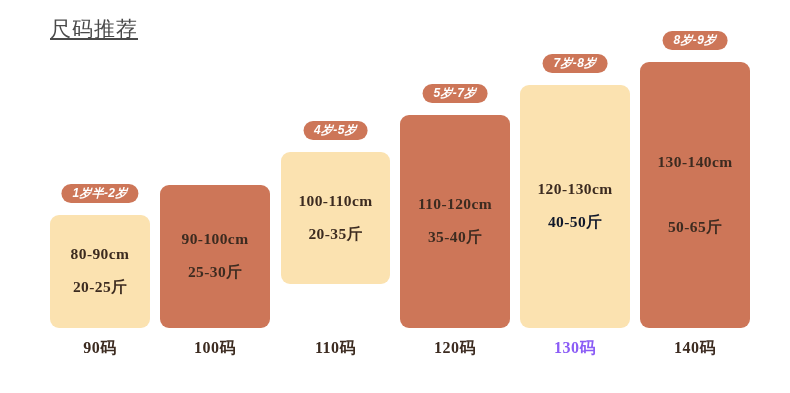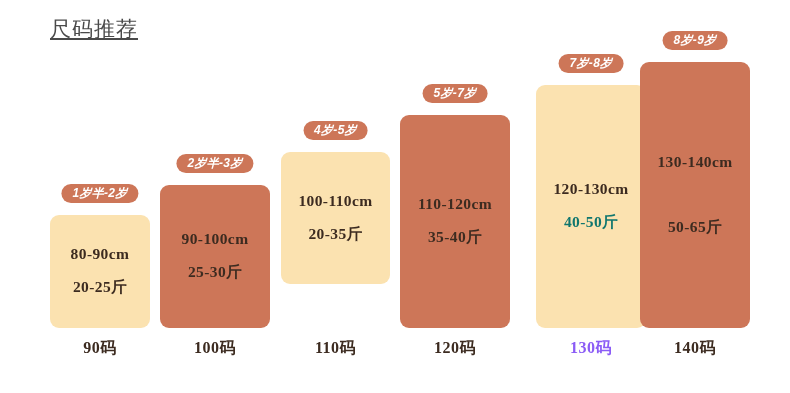--- a/index.html
+++ b/index.html
@@ -101,21 +101,20 @@
   <div class="bar-group" style="left:50px; width:100px; height:393px;">
     <div class="age-badge" style="top: 184px; background: rgb(205, 118, 88); color: rgb(255, 255, 255);">1岁半-2岁</div>
     <div class="bar" style="top:215px; width:100px; height:113px; background:#fbe2b0;">
       <span class="bar-text height-line" style="color: rgb(60, 43, 32);">80-90cm</span>
       <span class="bar-text" style="color: rgb(60, 43, 32);">20-25斤</span>
     </div>
     <div class="size-label" style="top: 338px; color: rgb(60, 43, 32);">90码</div>
   </div>
 
   <div class="bar-group" style="left:160px; width:110px; height:393px;">
-    <div class="age-badge" style="top: 154px; background: rgb(205, 118, 88); color: rgb(255, 255, 255);">2岁半-3岁</div>
     <div class="bar" style="top:185px; width:110px; height:143px; background:#cd7658;">
       <span class="bar-text height-line" style="color: rgb(60, 43, 32);">90-100cm</span>
       <span class="bar-text" style="color: rgb(60, 43, 32);">25-30斤</span>
     </div>
     <div class="size-label" style="top: 338px; color: rgb(60, 43, 32);">100码</div>
   </div>
 
   <div class="bar-group" style="left:281px; width:109px; height:393px;">
     <div class="age-badge" style="top: 121px; background: rgb(205, 118, 88); color: rgb(255, 255, 255);">4岁-5岁</div>
     <div class="bar" style="top:152px; width:109px; height:132px; background:#fbe2b0;">
@@ -127,25 +126,25 @@
 
   <div class="bar-group" style="left:400px; width:110px; height:393px;">
     <div class="age-badge" style="top: 84px; background: rgb(205, 118, 88); color: rgb(255, 255, 255);">5岁-7岁</div>
     <div class="bar" style="top:115px; width:110px; height:213px; background:#cd7658;">
       <span class="bar-text height-line" style="color: rgb(60, 43, 32);">110-120cm</span>
       <span class="bar-text" style="color: rgb(60, 43, 32);">35-40斤</span>
     </div>
     <div class="size-label" style="top: 338px; color: rgb(60, 43, 32);">120码</div>
   </div>
 
-  <div class="bar-group" style="left:536px; width:110px; height:393px;">
+  <div class="bar-group" style="left:520px; width:110px; height:393px;">
     <div class="age-badge" style="top: 54px; background: rgb(205, 118, 88); color: rgb(255, 255, 255);">7岁-8岁</div>
     <div class="bar" style="top:85px; width:110px; height:243px; background:#fbe2b0;">
       <span class="bar-text height-line" style="color: rgb(60, 43, 32);">120-130cm</span>
-      <span class="bar-text" style="color: #0f766e;">40-50斤</span>
+      <span class="bar-text" style="color: #0f172a;">40-50斤</span>
     </div>
     <div class="size-label" style="top: 338px; color: #8b5cf6;">130码</div>
   </div>
 
   <div class="bar-group" style="left:640px; width:110px; height:393px;">
     <div class="age-badge" style="top: 31px; background: rgb(205, 118, 88); color: rgb(255, 255, 255);">8岁-9岁</div>
     <div class="bar" style="top:62px; width:110px; height:266px; background:#cd7658;">
       <span class="bar-text height-line" style="color: rgb(60, 43, 32);">130-140cm</span>
       <span class="bar-text" style="color: rgb(60, 43, 32); margin-top: 32px;">50-65斤</span>
     </div>

